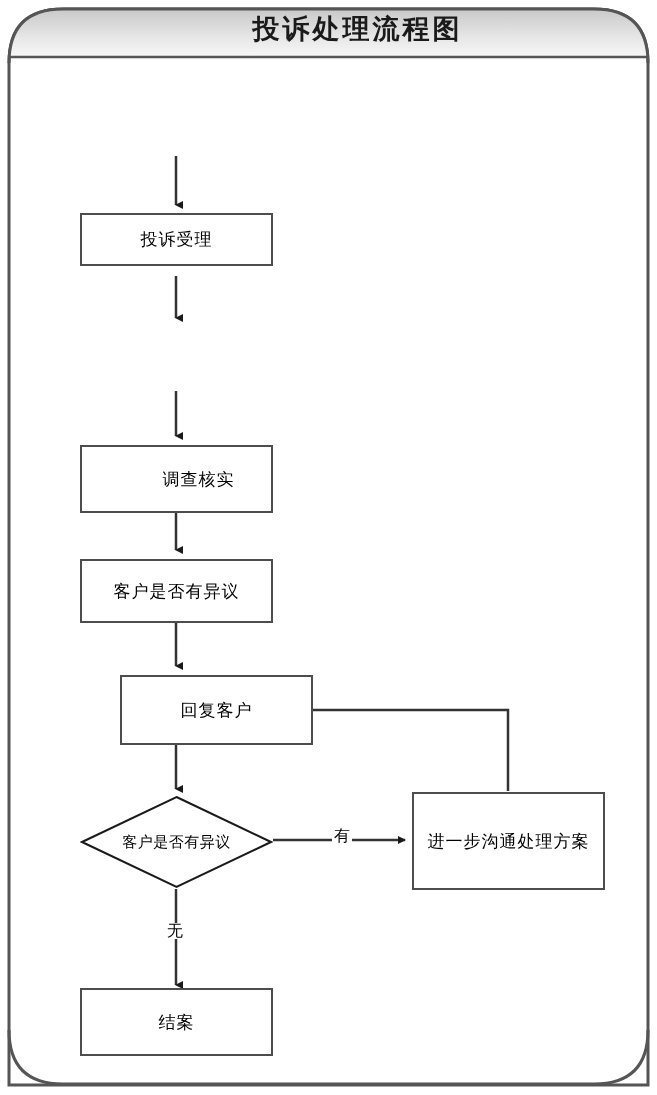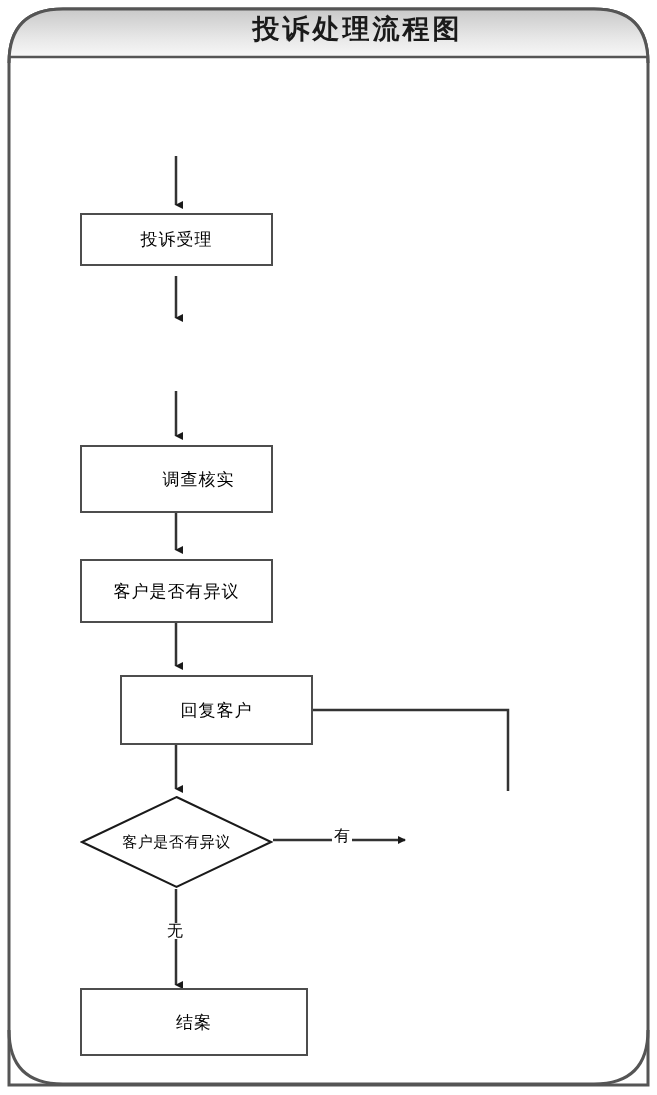--- a/index.html
+++ b/index.html
@@ -157,21 +157,24 @@
     <span class="node-text">回复客户</span>
   </div>
 
   <div class="diamond-wrap" style="left:80px; top:795px; width:193px; height:94px;">
     <svg width="193" height="94">
       <polygon points="96.5,2 191,47 96.5,92 2,47" fill="#ffffff" stroke="#1a1a1a" stroke-width="2"></polygon>
     </svg>
     <div class="diamond-label">客户是否有异议</div>
   </div>
 
+  <div class="node" style="left:412px; top:792px; width:193px; height:98px;">
+    <span class="node-text">进一步沟通处理方案</span>
+  </div>
 
-  <div class="node" style="left:80px; top:988px; width:228px; height:68px;">
+  <div class="node" style="left:80px; top:988px; width:193px; height:68px;">
     <span class="node-text">结案</span>
   </div>
 
   <div class="edge-label" style="left:332px; top:828px;">有</div>
   <div class="edge-label" style="left:165px; top:923px;">无</div>
 
 </div>
 
 </body></html>

